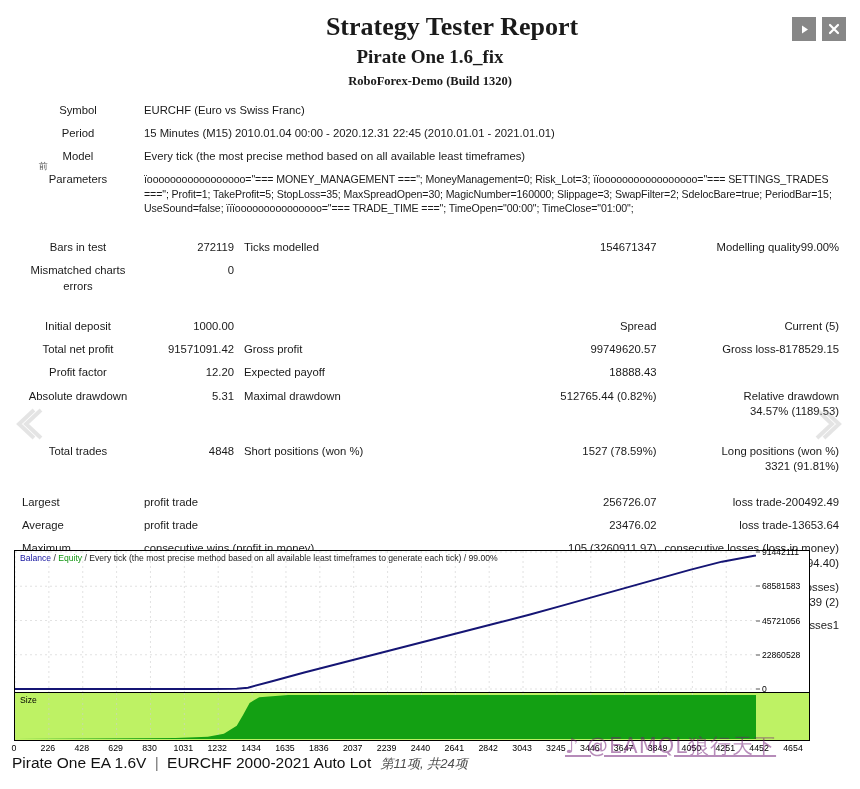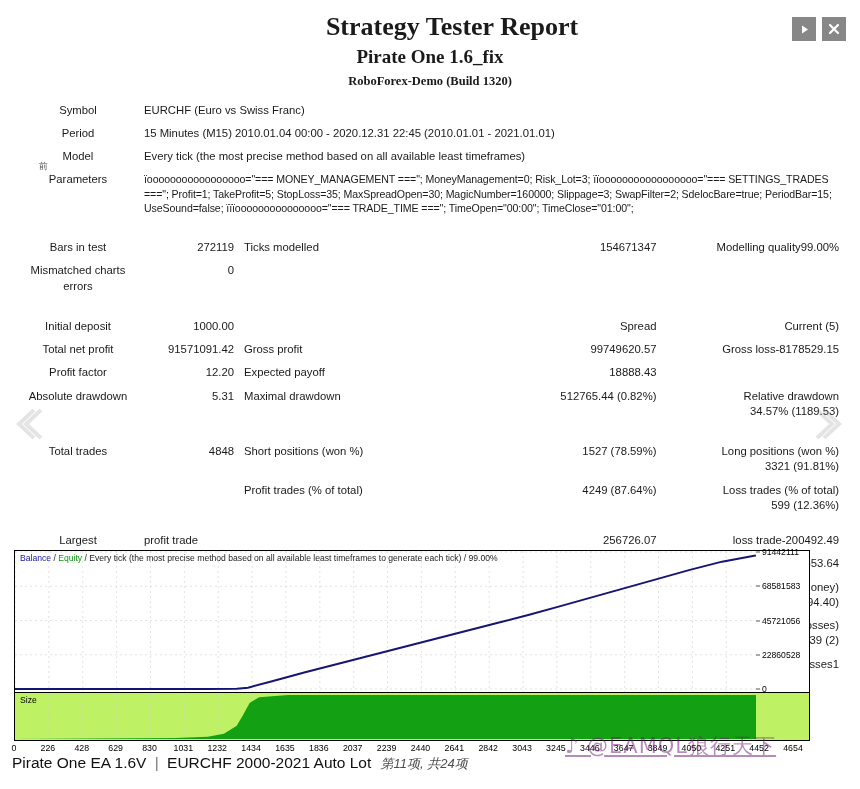--- a/index.html
+++ b/index.html
@@ -20,21 +20,21 @@
 
   
   .nav-chev{position:absolute;top:404px;width:34px;height:40px;opacity:.22;cursor:pointer;}
   .nav-prev{left:10px;}
   .nav-next{right:12px;}
 
   
   table.rep{width:838px;margin:10px 11px 0 11px;border-collapse:collapse;font-size:11.3px;}
   table.rep td{padding:4px 4px 4px 4px;vertical-align:top;line-height:1.35;}
   .lbl{width:112px;text-align:center;padding-left:11px !important;}
-  .lbl-r{text-align:center;}
+  .lbl-r{text-align:left;}
   .num{text-align:right;width:92px;white-space:nowrap;}
   .mid-lbl{text-align:left;padding-left:6px !important;}
   .num2{text-align:right;white-space:nowrap;}
   .num3{text-align:right;white-space:nowrap;width:120px;padding-right:10px !important;}
   .params{font-size:10.6px;line-height:1.42;letter-spacing:-0.1px;}
   .spacer td{height:9px;padding:0;}
   .tiny-cjk{font-size:9px;color:#555;position:absolute;margin-left:-10px;margin-top:-12px;}
 
   
   .chart-wrap{position:absolute;left:14px;top:550px;width:796px;}
@@ -180,30 +180,20 @@
       </tr>
 
   <tr>
     <td class="lbl">Total trades</td>
     <td class="num">4848</td>
     <td class="mid-lbl">Short positions (won %)</td>
     <td class="num2">1527 (78.59%)</td>
     <td class="num3">
       <span>Long positions (won %)</span>
       <span style="float:right">3321 (91.81%)</span>
-    </td>
-  </tr>
-  <tr>
-    <td class="lbl"></td>
-    <td class="num"></td>
-    <td class="mid-lbl">Profit trades (% of total)</td>
-    <td class="num2">4249 (87.64%)</td>
-    <td class="num3">
-      <span>Loss trades (% of total)</span>
-      <span style="float:right">599 (12.36%)</span>
     </td>
   </tr>
   <tr class="spacer">
         <td colspan="5" style="height:4px"></td>
       </tr>
 
   <tr>
     <td class="lbl lbl-r">Largest</td>
     <td class="mid-lbl" colspan="1">profit trade</td>
     <td></td>

